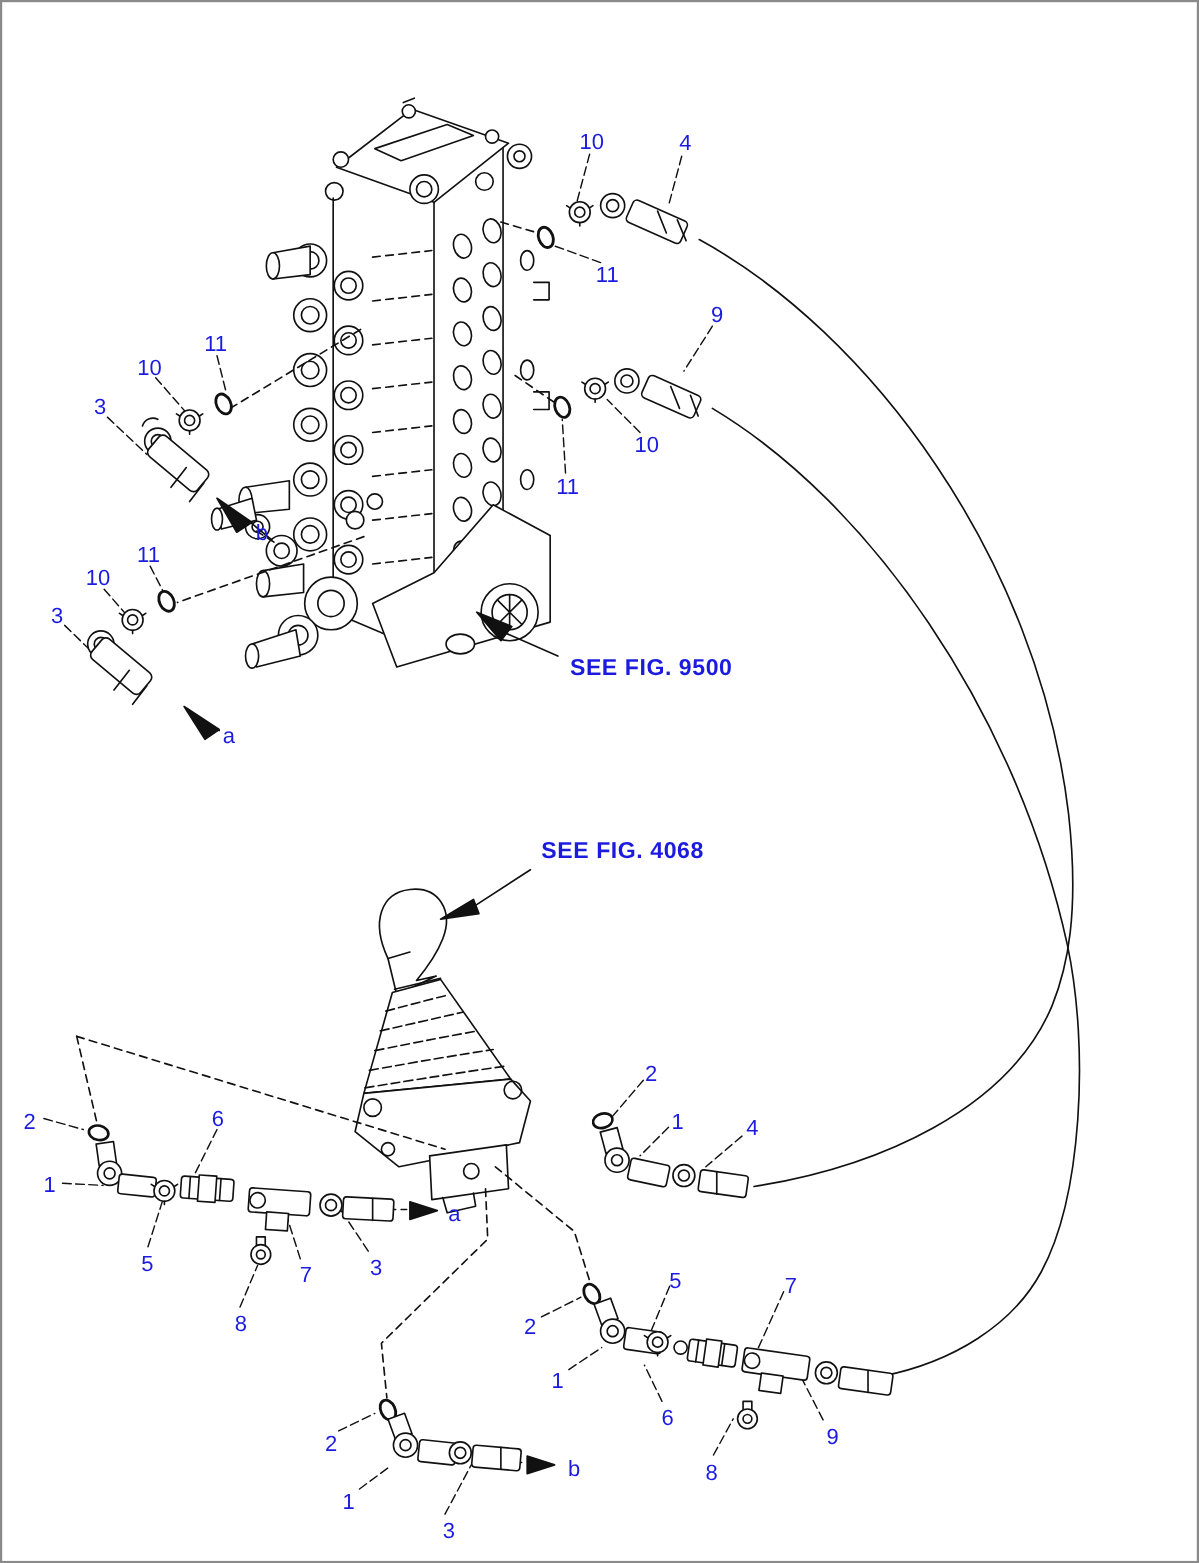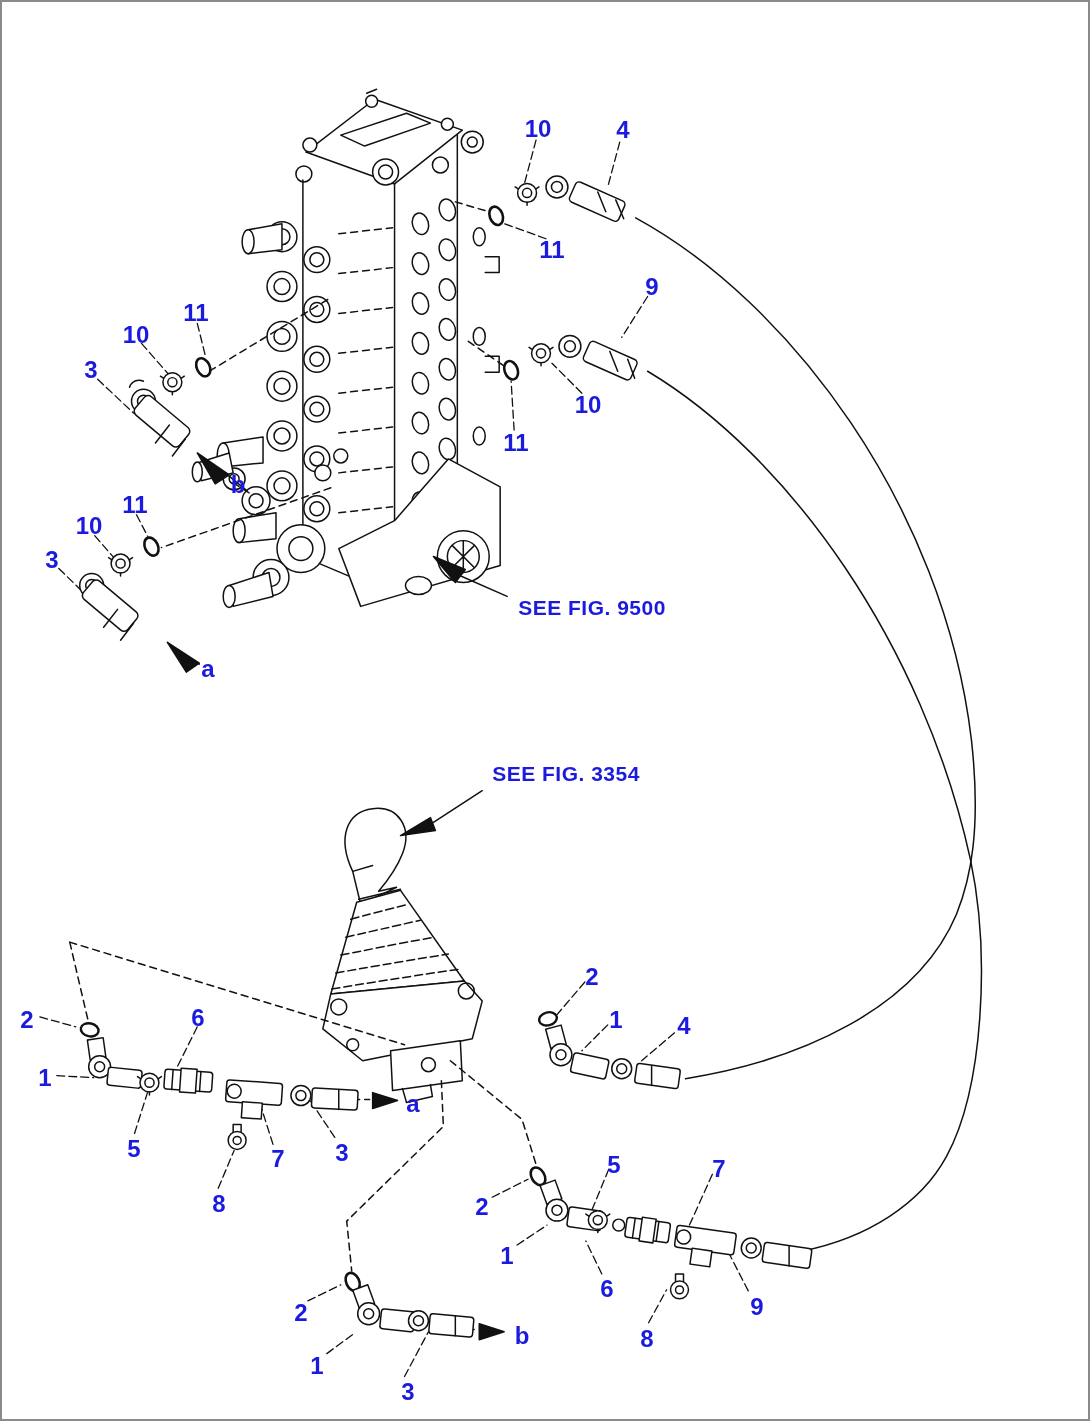--- a/index.html
+++ b/index.html
@@ -10,22 +10,22 @@
     border:2px solid #8a8a8a;
     box-sizing:border-box;
     overflow:hidden;
     font-family:"Liberation Sans", sans-serif;
   }
   .art{position:absolute;left:0;top:0;width:100%;height:100%;}
   .callout{
     position:absolute;
     transform:translate(-50%,-50%);
     color:var(--callout,#1b1be0);
-    font-weight:bold;
-    font-size:24px;
+    font-weight:normal;
+    font-size:20px;
     line-height:1;
     white-space:nowrap;
     user-select:none;
   }
   .figref{
     position:absolute;
     transform:translate(-50%,-50%);
     color:var(--callout,#1b1be0);
     font-weight:bold;
     font-size:21px;
@@ -371,21 +371,21 @@
         <circle cx="368" cy="1316" r="5"></circle>
       <rect x="-12" y="-10" width="34" height="20" rx="3" fill="#fff" transform="translate(392,1322) rotate(6)"></rect>
       <circle cx="418" cy="1323" r="10" fill="#fff"></circle>
         <circle cx="418" cy="1323" r="5"></circle>
       <rect x="-14" y="-10" width="44" height="20" rx="3" fill="#fff" transform="translate(443,1327) rotate(5)"></rect>
       <path d="M455,1318 v20"></path>
     </g>
   </svg>
 
   <div class="figref" style="left:590px;top:606px;">SEE FIG. 9500</div>
-  <div class="figref" style="left:564px;top:772px;">SEE FIG. 3354</div>
+  <div class="figref" style="left:564px;top:772px;">SEE FIG. 4068</div>
 
   <div>
       <div class="callout" style="left: 536px; top: 127px;">10</div>
       <div class="callout" style="left: 621px; top: 128px;">4</div>
       <div class="callout" style="left: 550px; top: 248px;">11</div>
       <div class="callout" style="left: 650px; top: 285px;">9</div>
       <div class="callout" style="left: 586px; top: 403px;">10</div>
       <div class="callout" style="left: 514px; top: 441px;">11</div>
       <div class="callout" style="left: 194px; top: 311px;">11</div>
       <div class="callout" style="left: 134px; top: 333px;">10</div>

